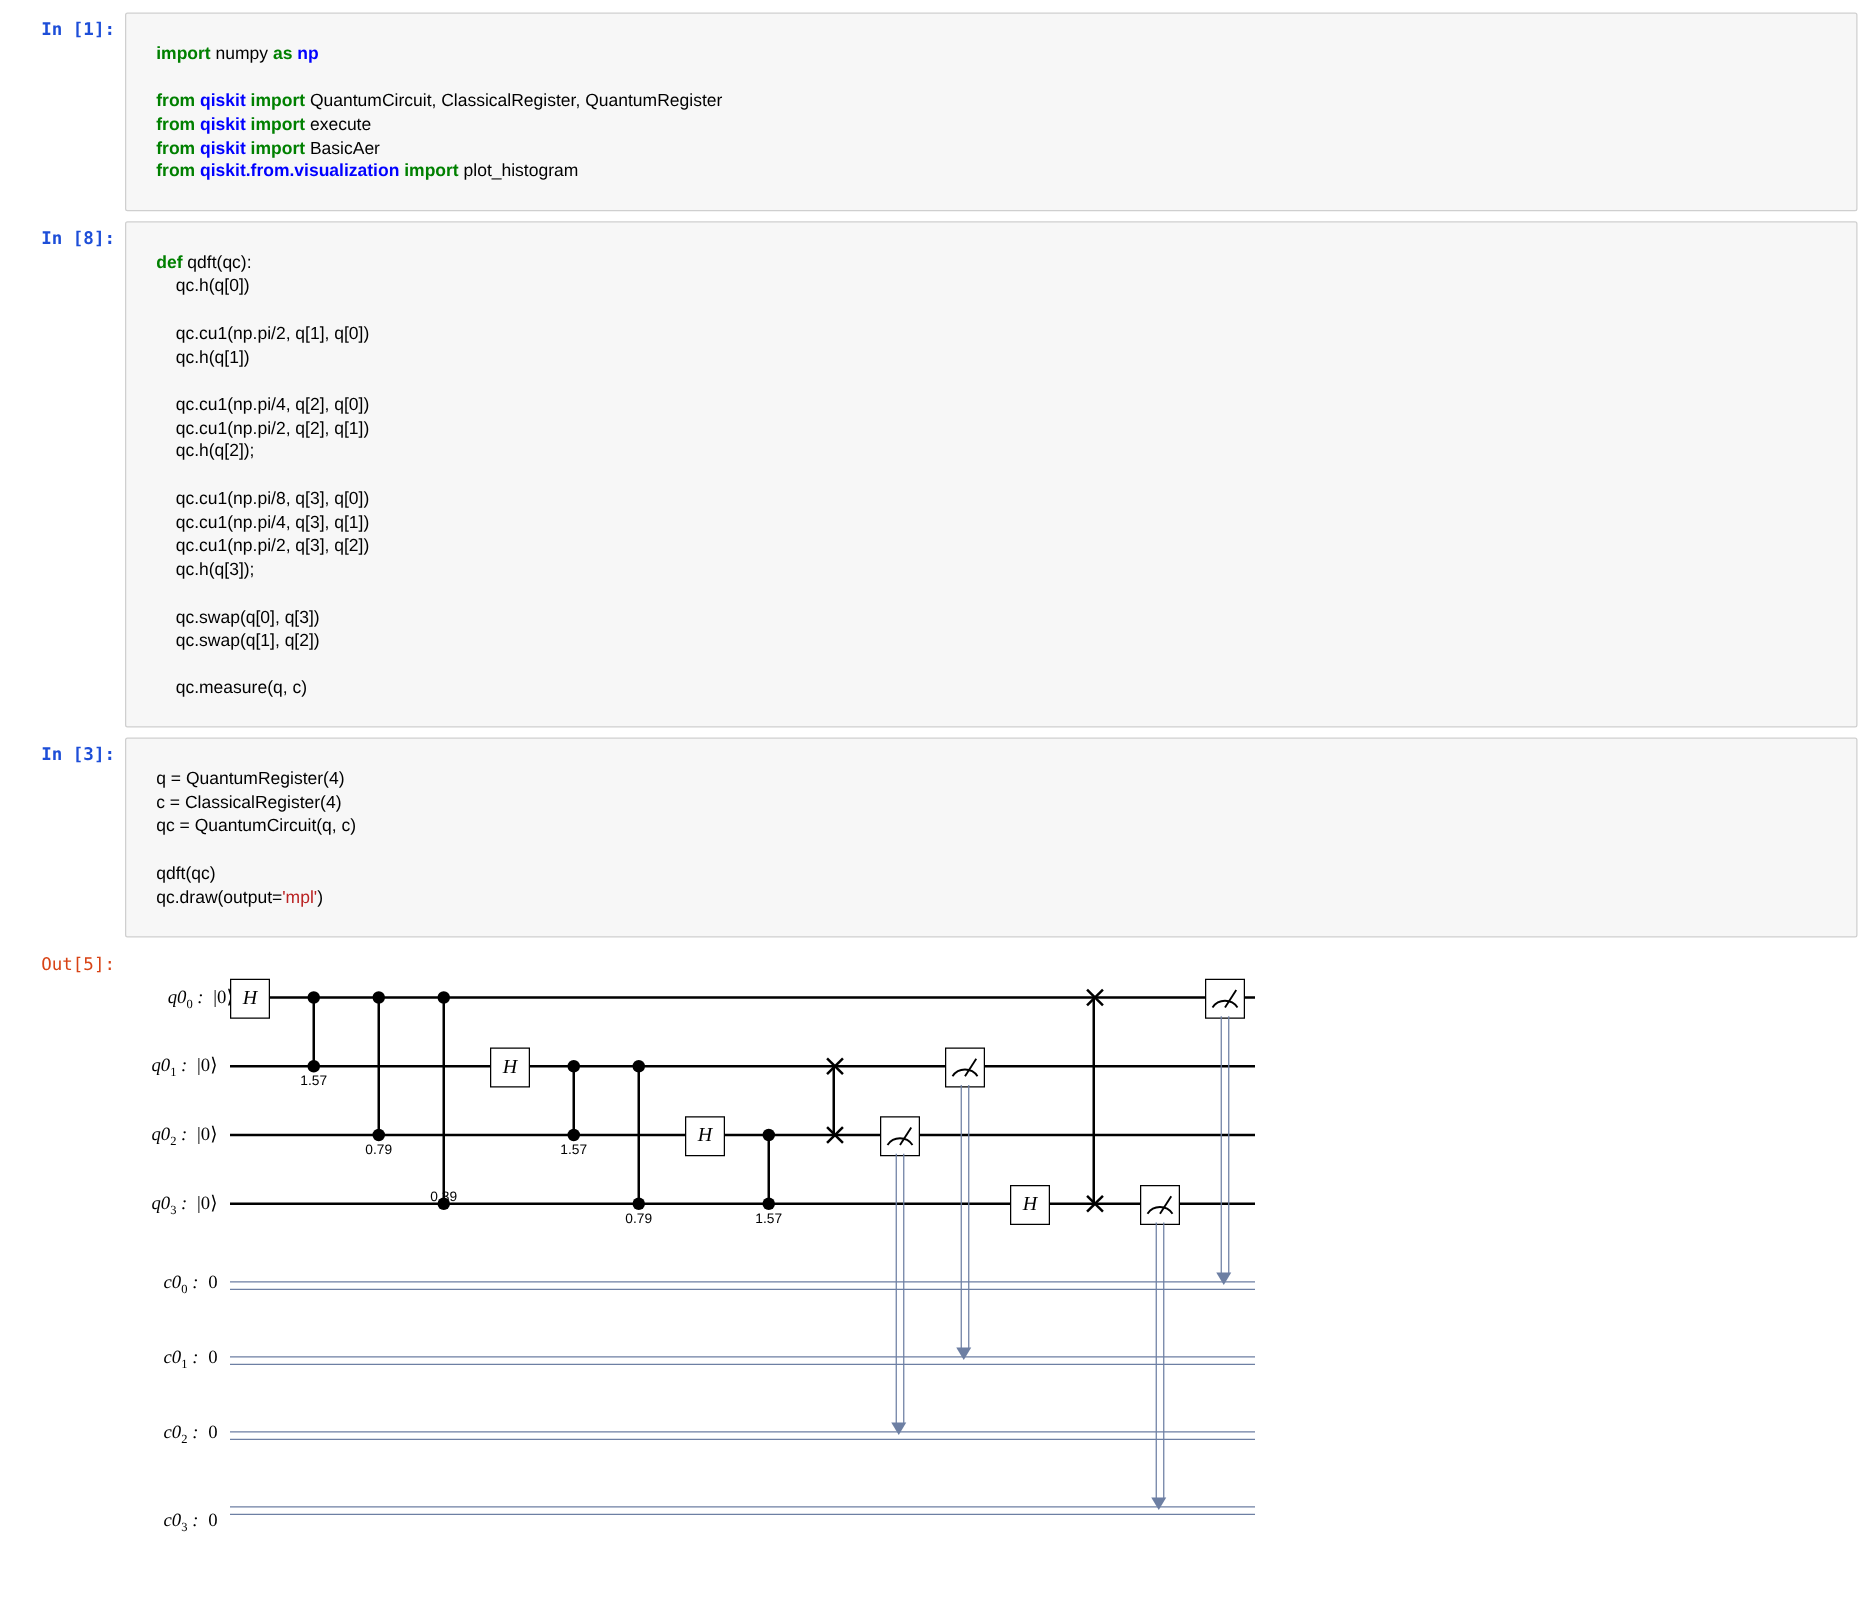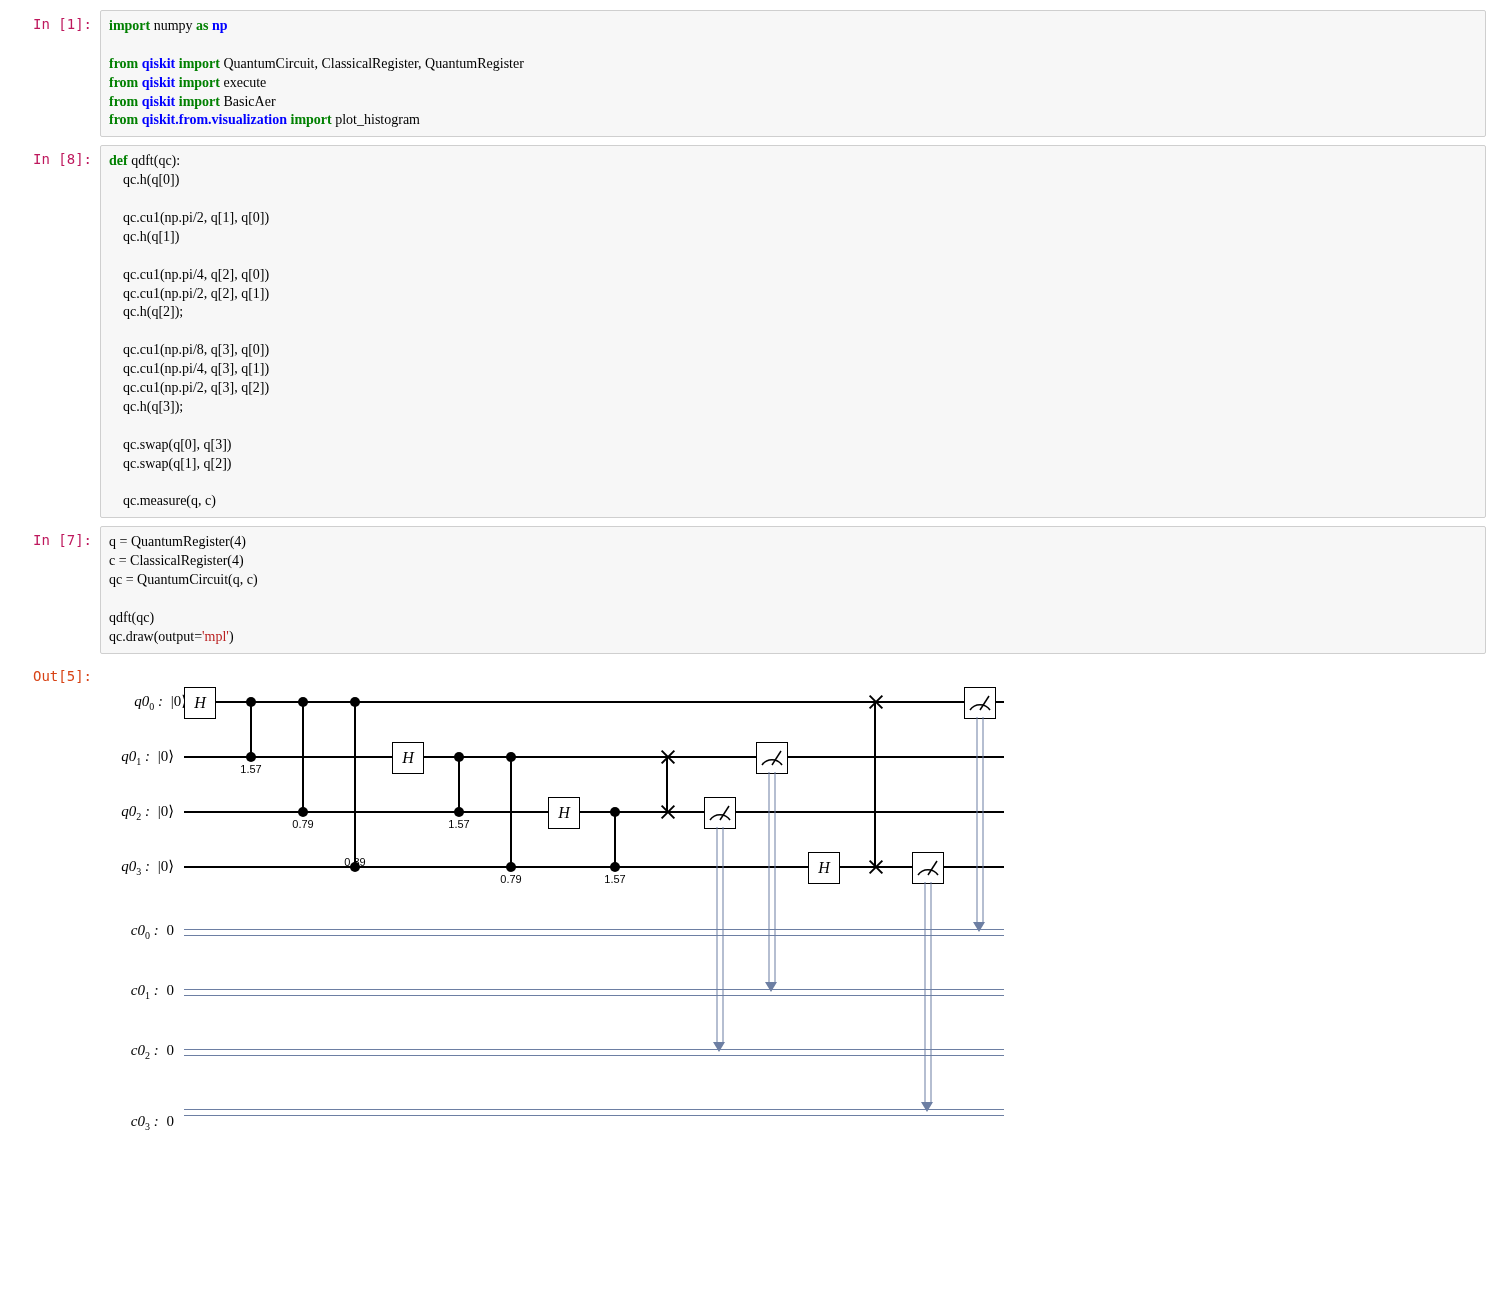--- a/index.html
+++ b/index.html
@@ -16,32 +16,32 @@
     margin-bottom: 8px;
   }
   .prompt {
     width: 82px;
     flex-shrink: 0;
     text-align: right;
     padding: 6px 8px 0 0;
     font-family: monospace;
     font-size: 14px;
   }
-  .prompt.in  { color: #be185d; }
+  .prompt.in  { color: #1d4ed8; font-weight: bold; }
   .prompt.out { color: #D84315; }
   .input-area {
     flex: 1;
     border: 1px solid #cfcfcf;
     border-radius: 2px;
     background: #f7f7f7;
     padding: 6px 8px;
   }
   pre.code {
-    margin: 0;
-    font-family: Liberation Serif, serif;
+    margin: 16px;
+    font-family: Liberation Sans, sans-serif;
     font-size: 14px;
     line-height: 1.35;
     white-space: pre;
   }
   .k  { color: #008000; font-weight: bold; }
   .nn { color: #0000ff; font-weight: bold; }
   .s  { color: #ba2121; }
   .output-area {
     flex: 1;
     padding: 0 0 0 4px;
@@ -182,21 +182,21 @@
     qc.h(q[3]);
 
     qc.swap(q[0], q[3])
     qc.swap(q[1], q[2])
 
     qc.measure(q, c)</pre>
   </div>
 </div>
 
 <div class="cell">
-  <div class="prompt in">In [7]:</div>
+  <div class="prompt in">In [3]:</div>
   <div class="input-area">
     <pre class="code" id="code3">q = QuantumRegister(4)
 c = ClassicalRegister(4)
 qc = QuantumCircuit(q, c)
 
 qdft(qc)
 qc.draw(output=<span class="s">'mpl'</span>)</pre>
   </div>
 </div>
 

